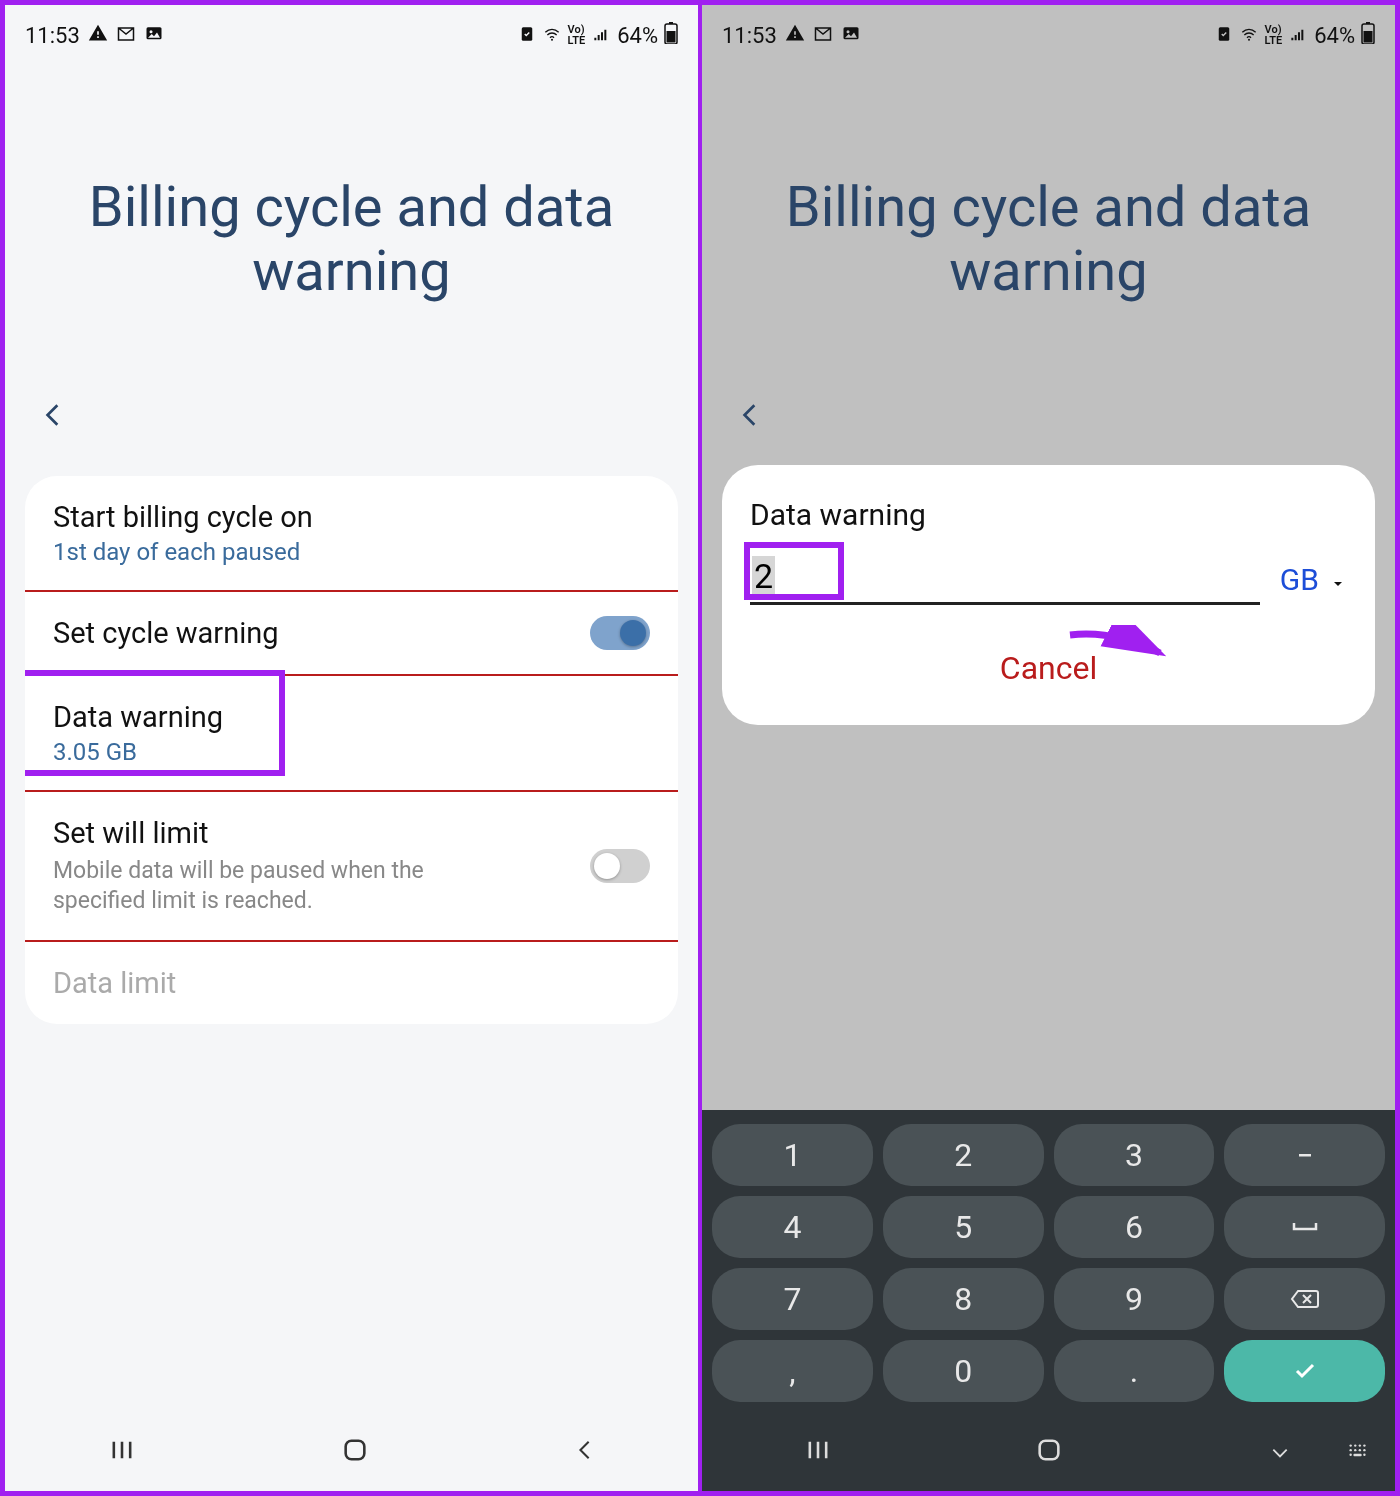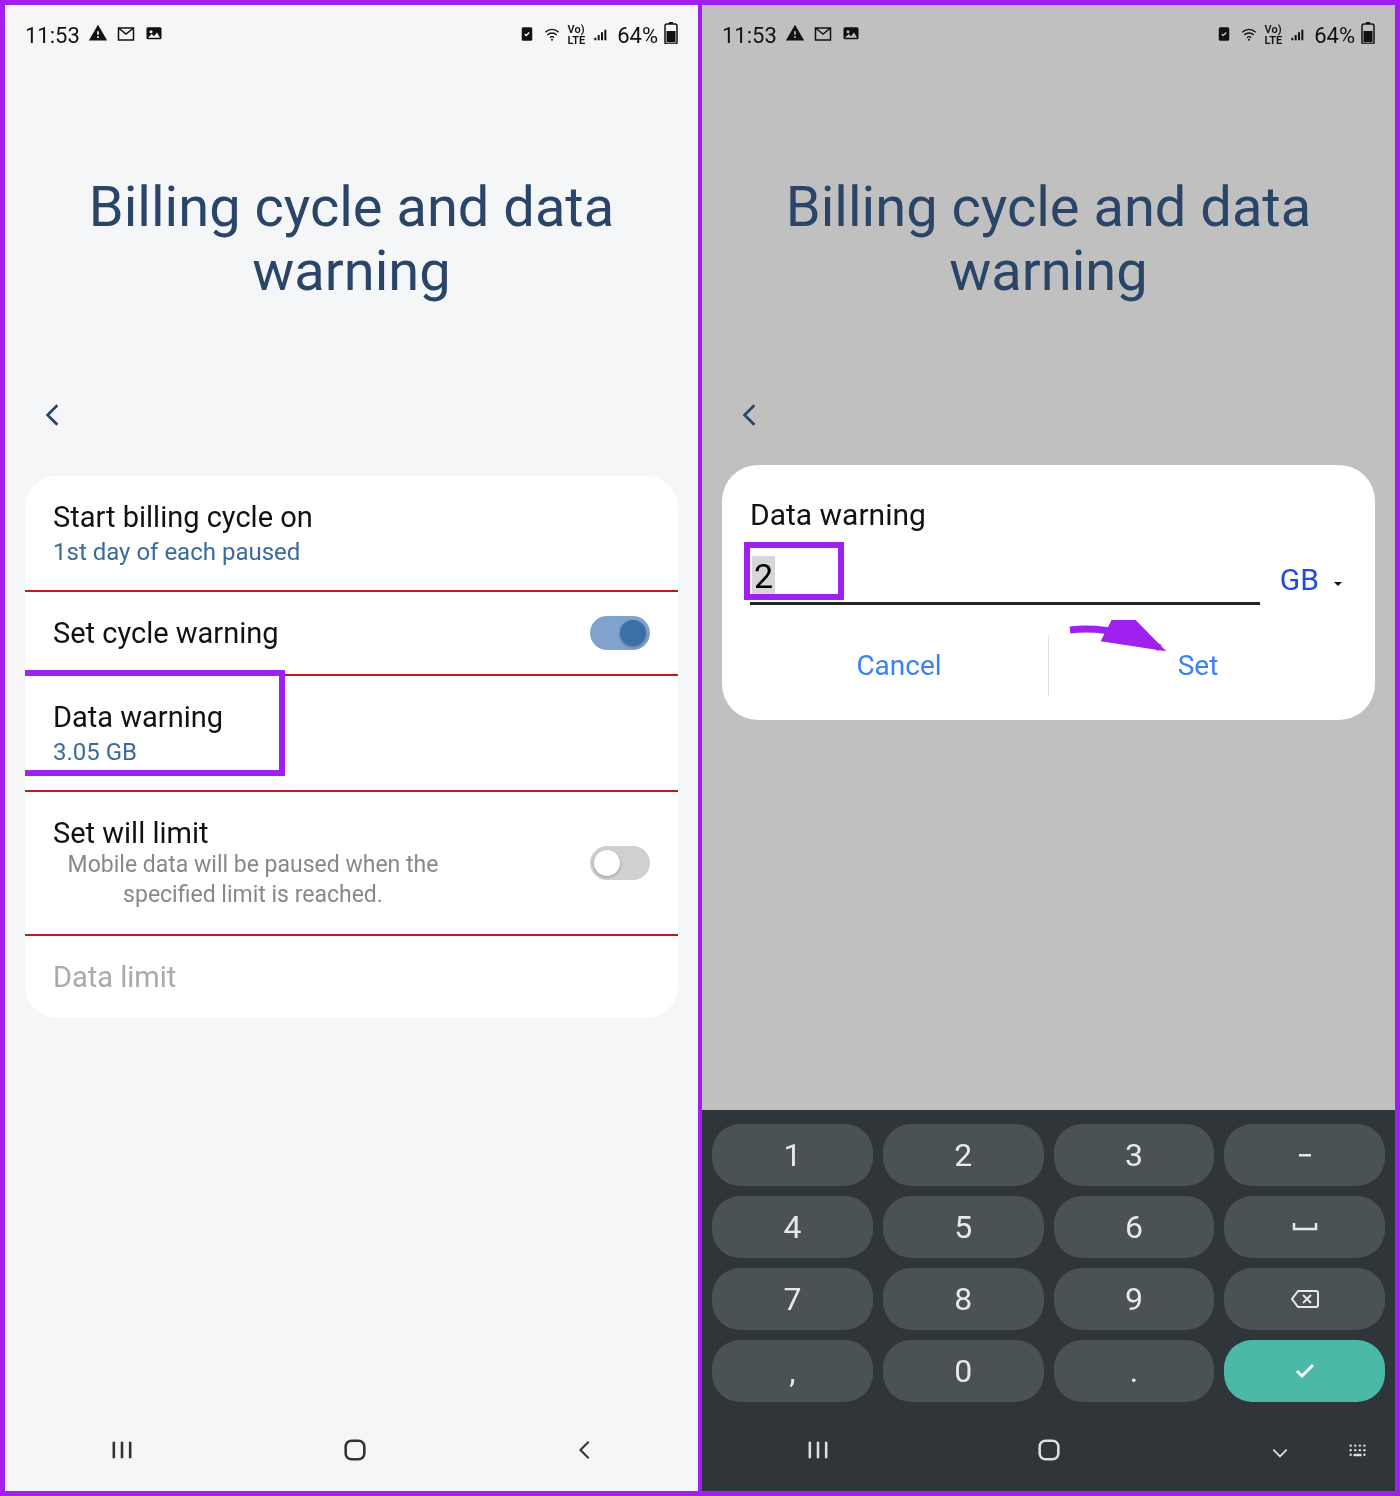--- a/index.html
+++ b/index.html
@@ -20,21 +20,21 @@
 .page-title { text-align: center; font-size: 56px; font-weight: 400; color: #2a4568; line-height: 1.15; margin-top: 120px; padding: 0 30px; }
 .back-area { margin-top: 90px; padding-left: 35px; }
 .back-chev { font-size: 44px; color: #2a4568; font-weight: 300; }
 
 
 .card { background: #fff; border-radius: 32px; margin: 30px 20px 0 20px; padding: 0; overflow: hidden; }
 .row { padding: 24px 28px; border-bottom: 2px solid #b91c1c; position: relative; }
 .row:last-child { border-bottom: none; }
 .row-title { font-size: 29px; color: #111; font-weight: 400; }
 .row-sub { font-size: 24px; color: #3a6b9c; margin-top: 4px; }
-.row-desc { font-size: 23px; color: #888; line-height: 1.3; max-width: 400px; text-align: center; }
+.row-desc { font-size: 23px; color: #888; margin-top: 6px; line-height: 1.3; max-width: 400px; }
 .row-disabled .row-title { color: #aaa; }
 
 
 .toggle { position: absolute; right: 28px; top: 50%; transform: translateY(-50%); width: 60px; height: 34px; border-radius: 20px; }
 .toggle-on { background: #7fa3cc; }
 .toggle-off { background: #d0d0d0; }
 .toggle-knob { position: absolute; width: 26px; height: 26px; border-radius: 50%; top: 4px; box-shadow: 0 1px 3px rgba(0,0,0,0.3); }
 .toggle-on .toggle-knob { right: 4px; background: #3b6fa8; }
 .toggle-off .toggle-knob { left: 4px; background: #fff; }
 
@@ -51,21 +51,21 @@
 
 .dialog { background: #fff; border-radius: 36px; margin: 0 20px; padding: 32px 28px 24px 28px; position: absolute; left: 0; right: 0; top: 460px; }
 .dialog-title { font-size: 30px; color: #111; margin-bottom: 18px; }
 .dialog-input-row { display: flex; align-items: flex-end; gap: 20px; margin-bottom: 30px; }
 .dialog-input-wrap { position: relative; flex: 1; }
 .dialog-input { font-size: 34px; background: transparent; border: none; border-bottom: 3px solid #222; width: 100%; padding: 6px 2px; outline: none; }
 .dialog-input-hl { position: absolute; left: -6px; top: -8px; width: 100px; height: 58px; border: 6px solid #a020f0; pointer-events: none; }
 .dialog-input-val { background: #d6d6d6; display: inline-block; padding: 0 2px; }
 .unit-select { font-size: 30px; color: #1d4ed8; display: flex; align-items: center; gap: 10px; padding-bottom: 8px; }
 .dialog-btns { display: flex; border-top: 0; }
-.dialog-btn { flex: 1; text-align: center; font-size: 28px; color: #3b82f6; padding: 14px 0; cursor: pointer; }
+.dialog-btn { flex: 1; text-align: center; font-size: 32px; color: #b91c1c; padding: 14px 0; cursor: pointer; }
 .dialog-btn + .dialog-btn { border-left: 1px solid #e0e0e0; }
 .arrow-annot { position: absolute; right: 200px; bottom: 50px; pointer-events: none; }
 
 
 .keyboard { position: absolute; bottom: 75px; left: 0; right: 0; background: #2f3539; padding: 14px 10px; }
 .kb-row { display: flex; gap: 10px; margin-bottom: 10px; }
 .kb-row:last-child { margin-bottom: 0; }
 .key { flex: 1; background: #4a5256; color: #e8e8e8; border-radius: 28px; height: 62px; display: flex; align-items: center; justify-content: center; font-size: 32px; cursor: pointer; }
 .key-accent { background: #4cb8a8; }
 
@@ -263,21 +263,20 @@
           <span>GB</span>
           <span>
             <svg width="18" height="12" viewBox="0 0 24 24">
                 <path fill="#111" d="M4 8l8 8 8-8z"></path>
               </svg>
           </span>
         </div>
       </div>
       <div class="dialog-btns">
         <div class="dialog-btn">Cancel</div>
-        <div class="dialog-btn">Set</div>
       </div>
       <svg class="arrow-annot" width="110" height="50" viewBox="0 0 110 50">
         <defs>
             <marker id="ah" markerWidth="10" markerHeight="10" refX="8" refY="3" orient="auto">
               <path d="M0,0 L0,6 L9,3 z" fill="#a020f0"></path>
             </marker>
           </defs>
         <path d="M5 10 Q50 5 95 28" stroke="#a020f0" stroke-width="7" fill="none" marker-end="url(#ah)"></path>
       </svg>
     </div>

